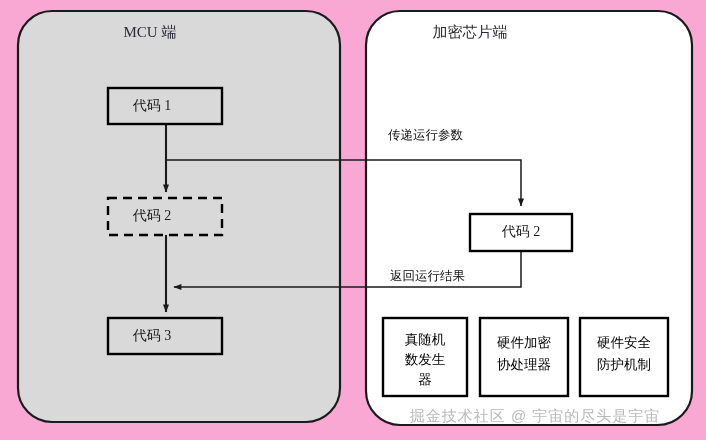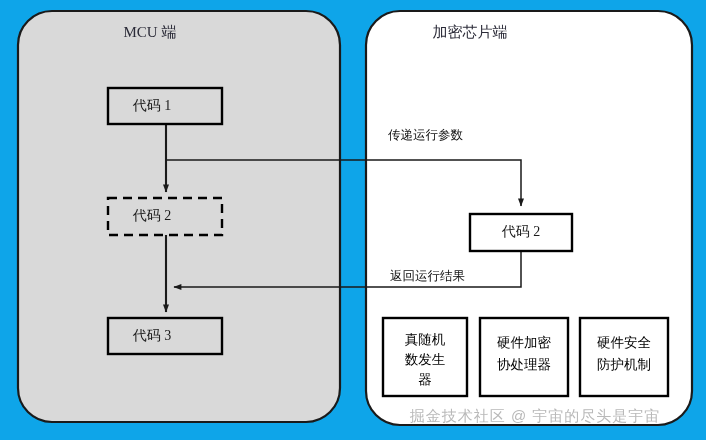--- a/index.html
+++ b/index.html
@@ -10,21 +10,21 @@
   body {
     width: 706px;
     height: 440px;
     font-family: "Liberation Sans", sans-serif;
     overflow: hidden;
   }
   #diagram-root {
     position: relative;
     width: 706px;
     height: 440px;
-    background: #0ea5e9;
+    background: #f9a8d4;
   }
   svg#diagram {
     display: block;
     width: 706px;
     height: 440px;
   }
   .panel-shape {
     stroke: #1a1a1a;
     stroke-width: 2.2;
   }

